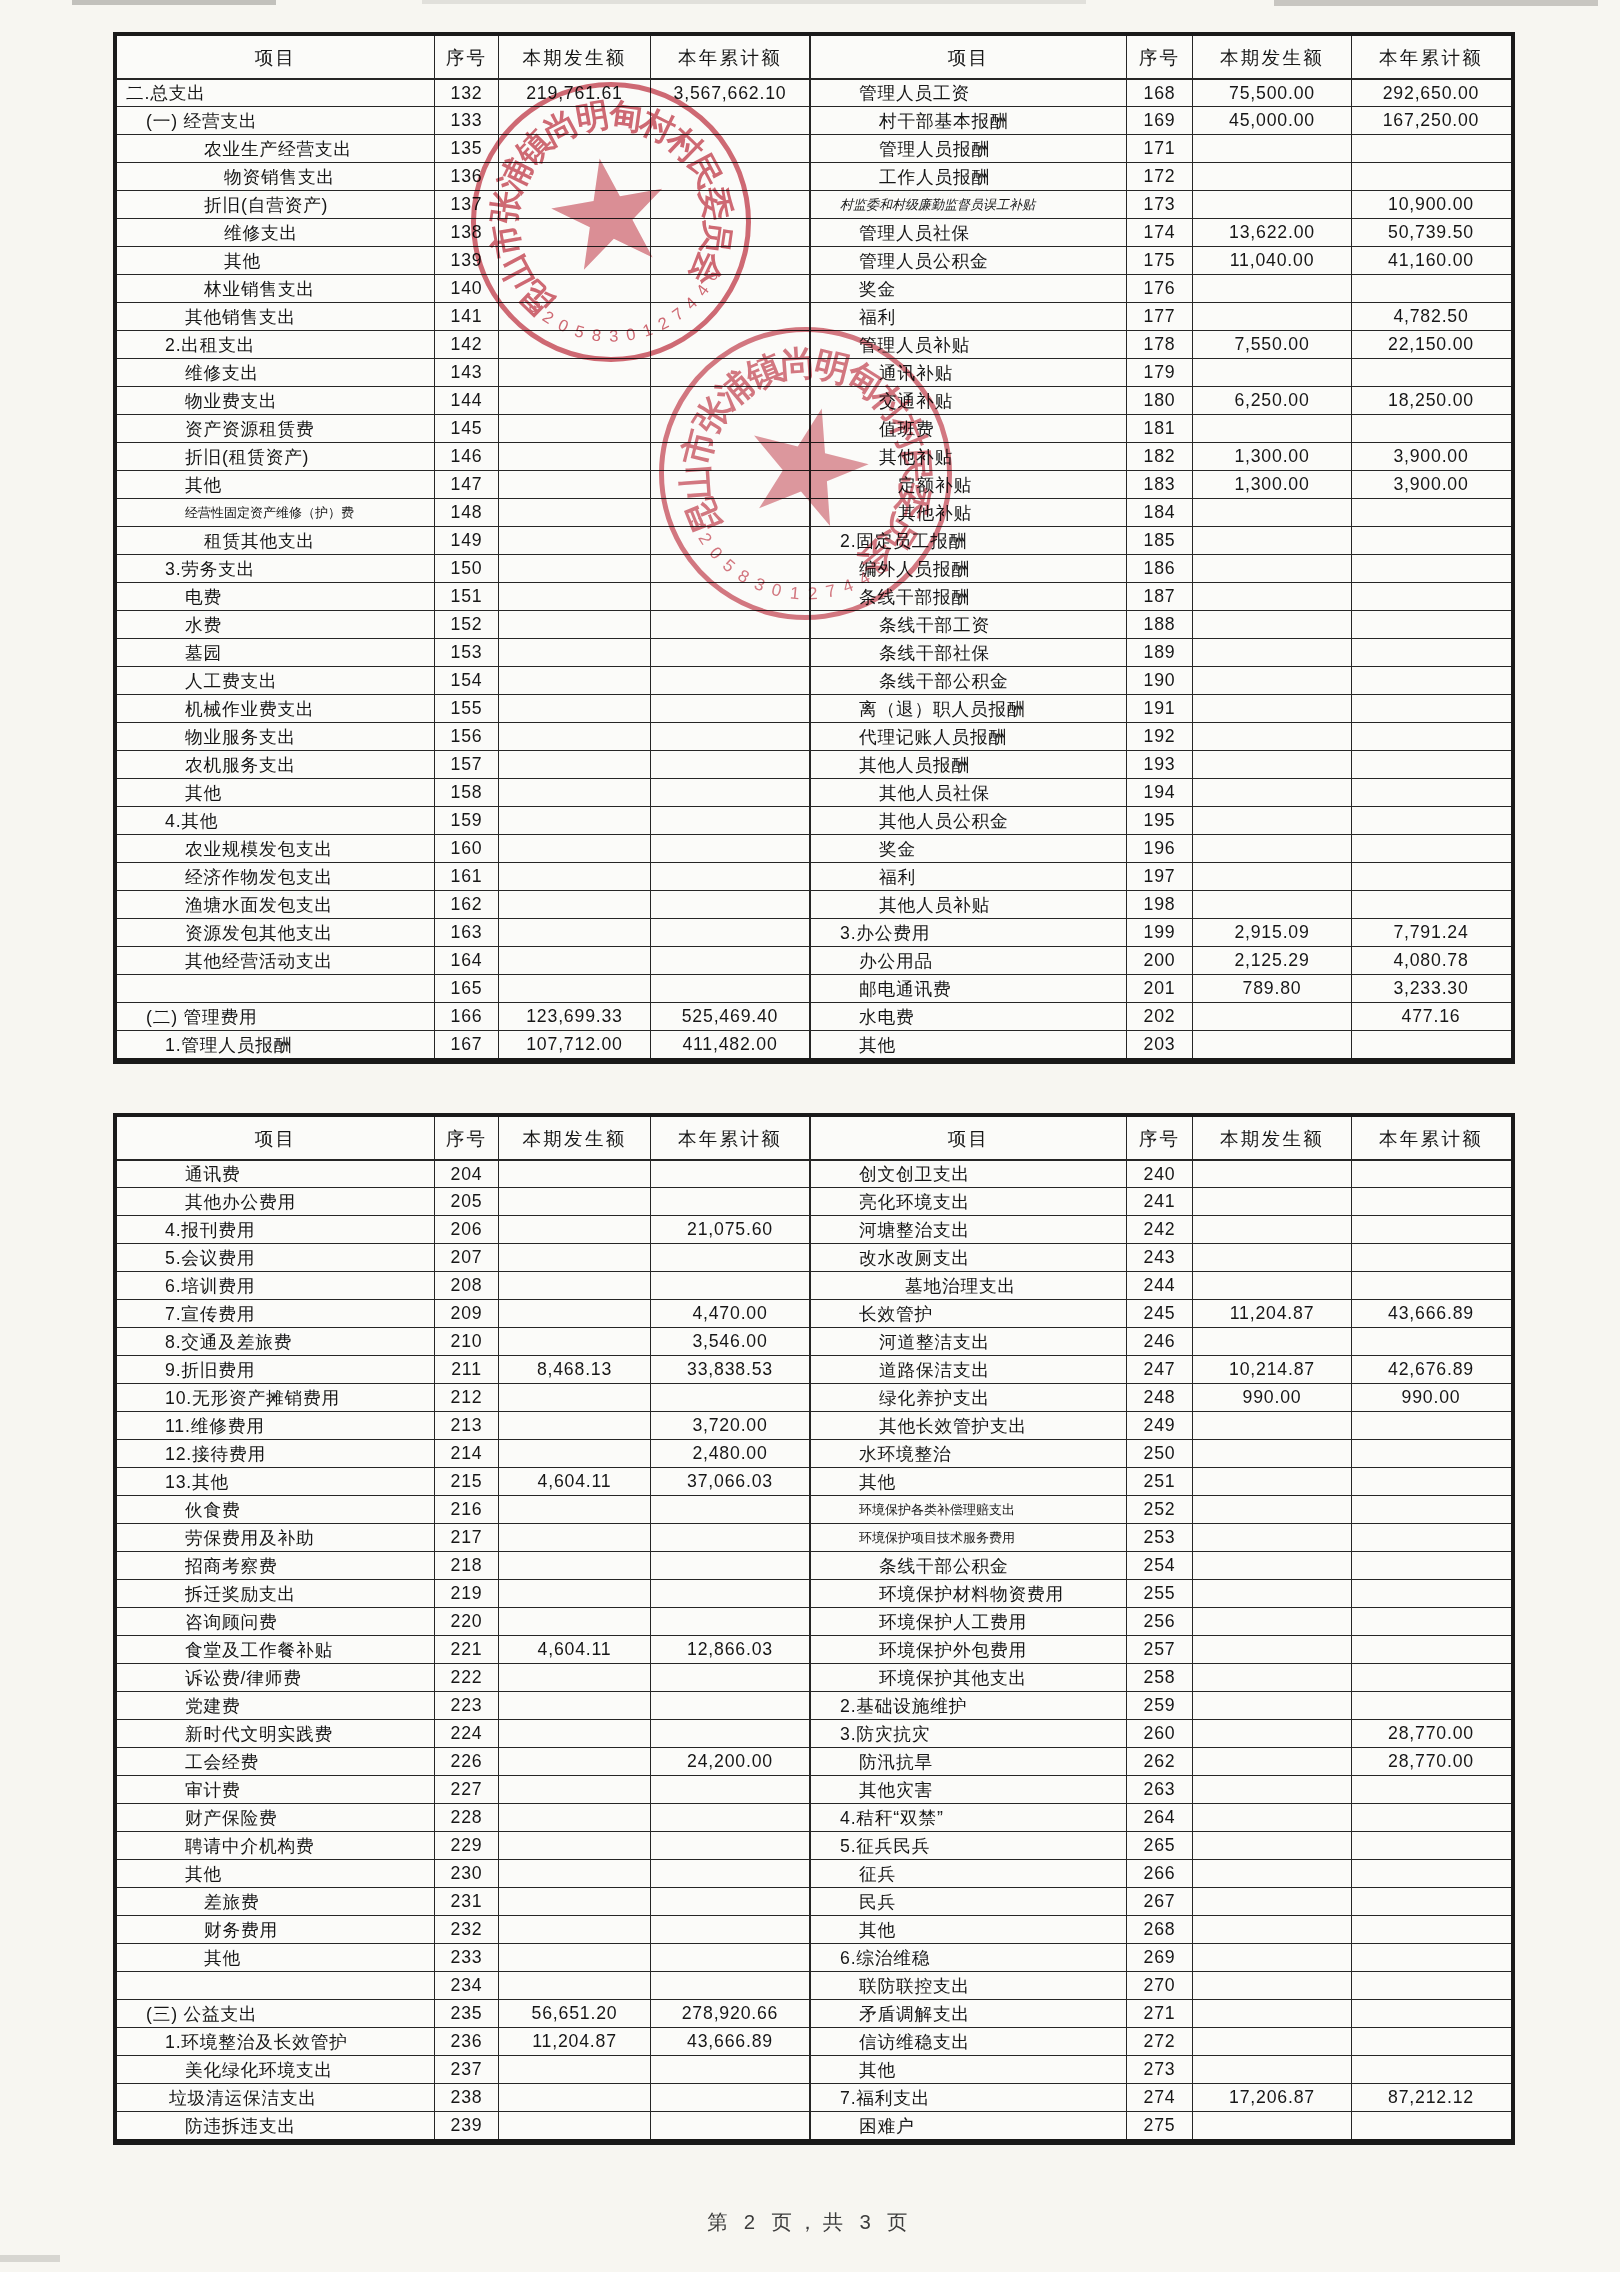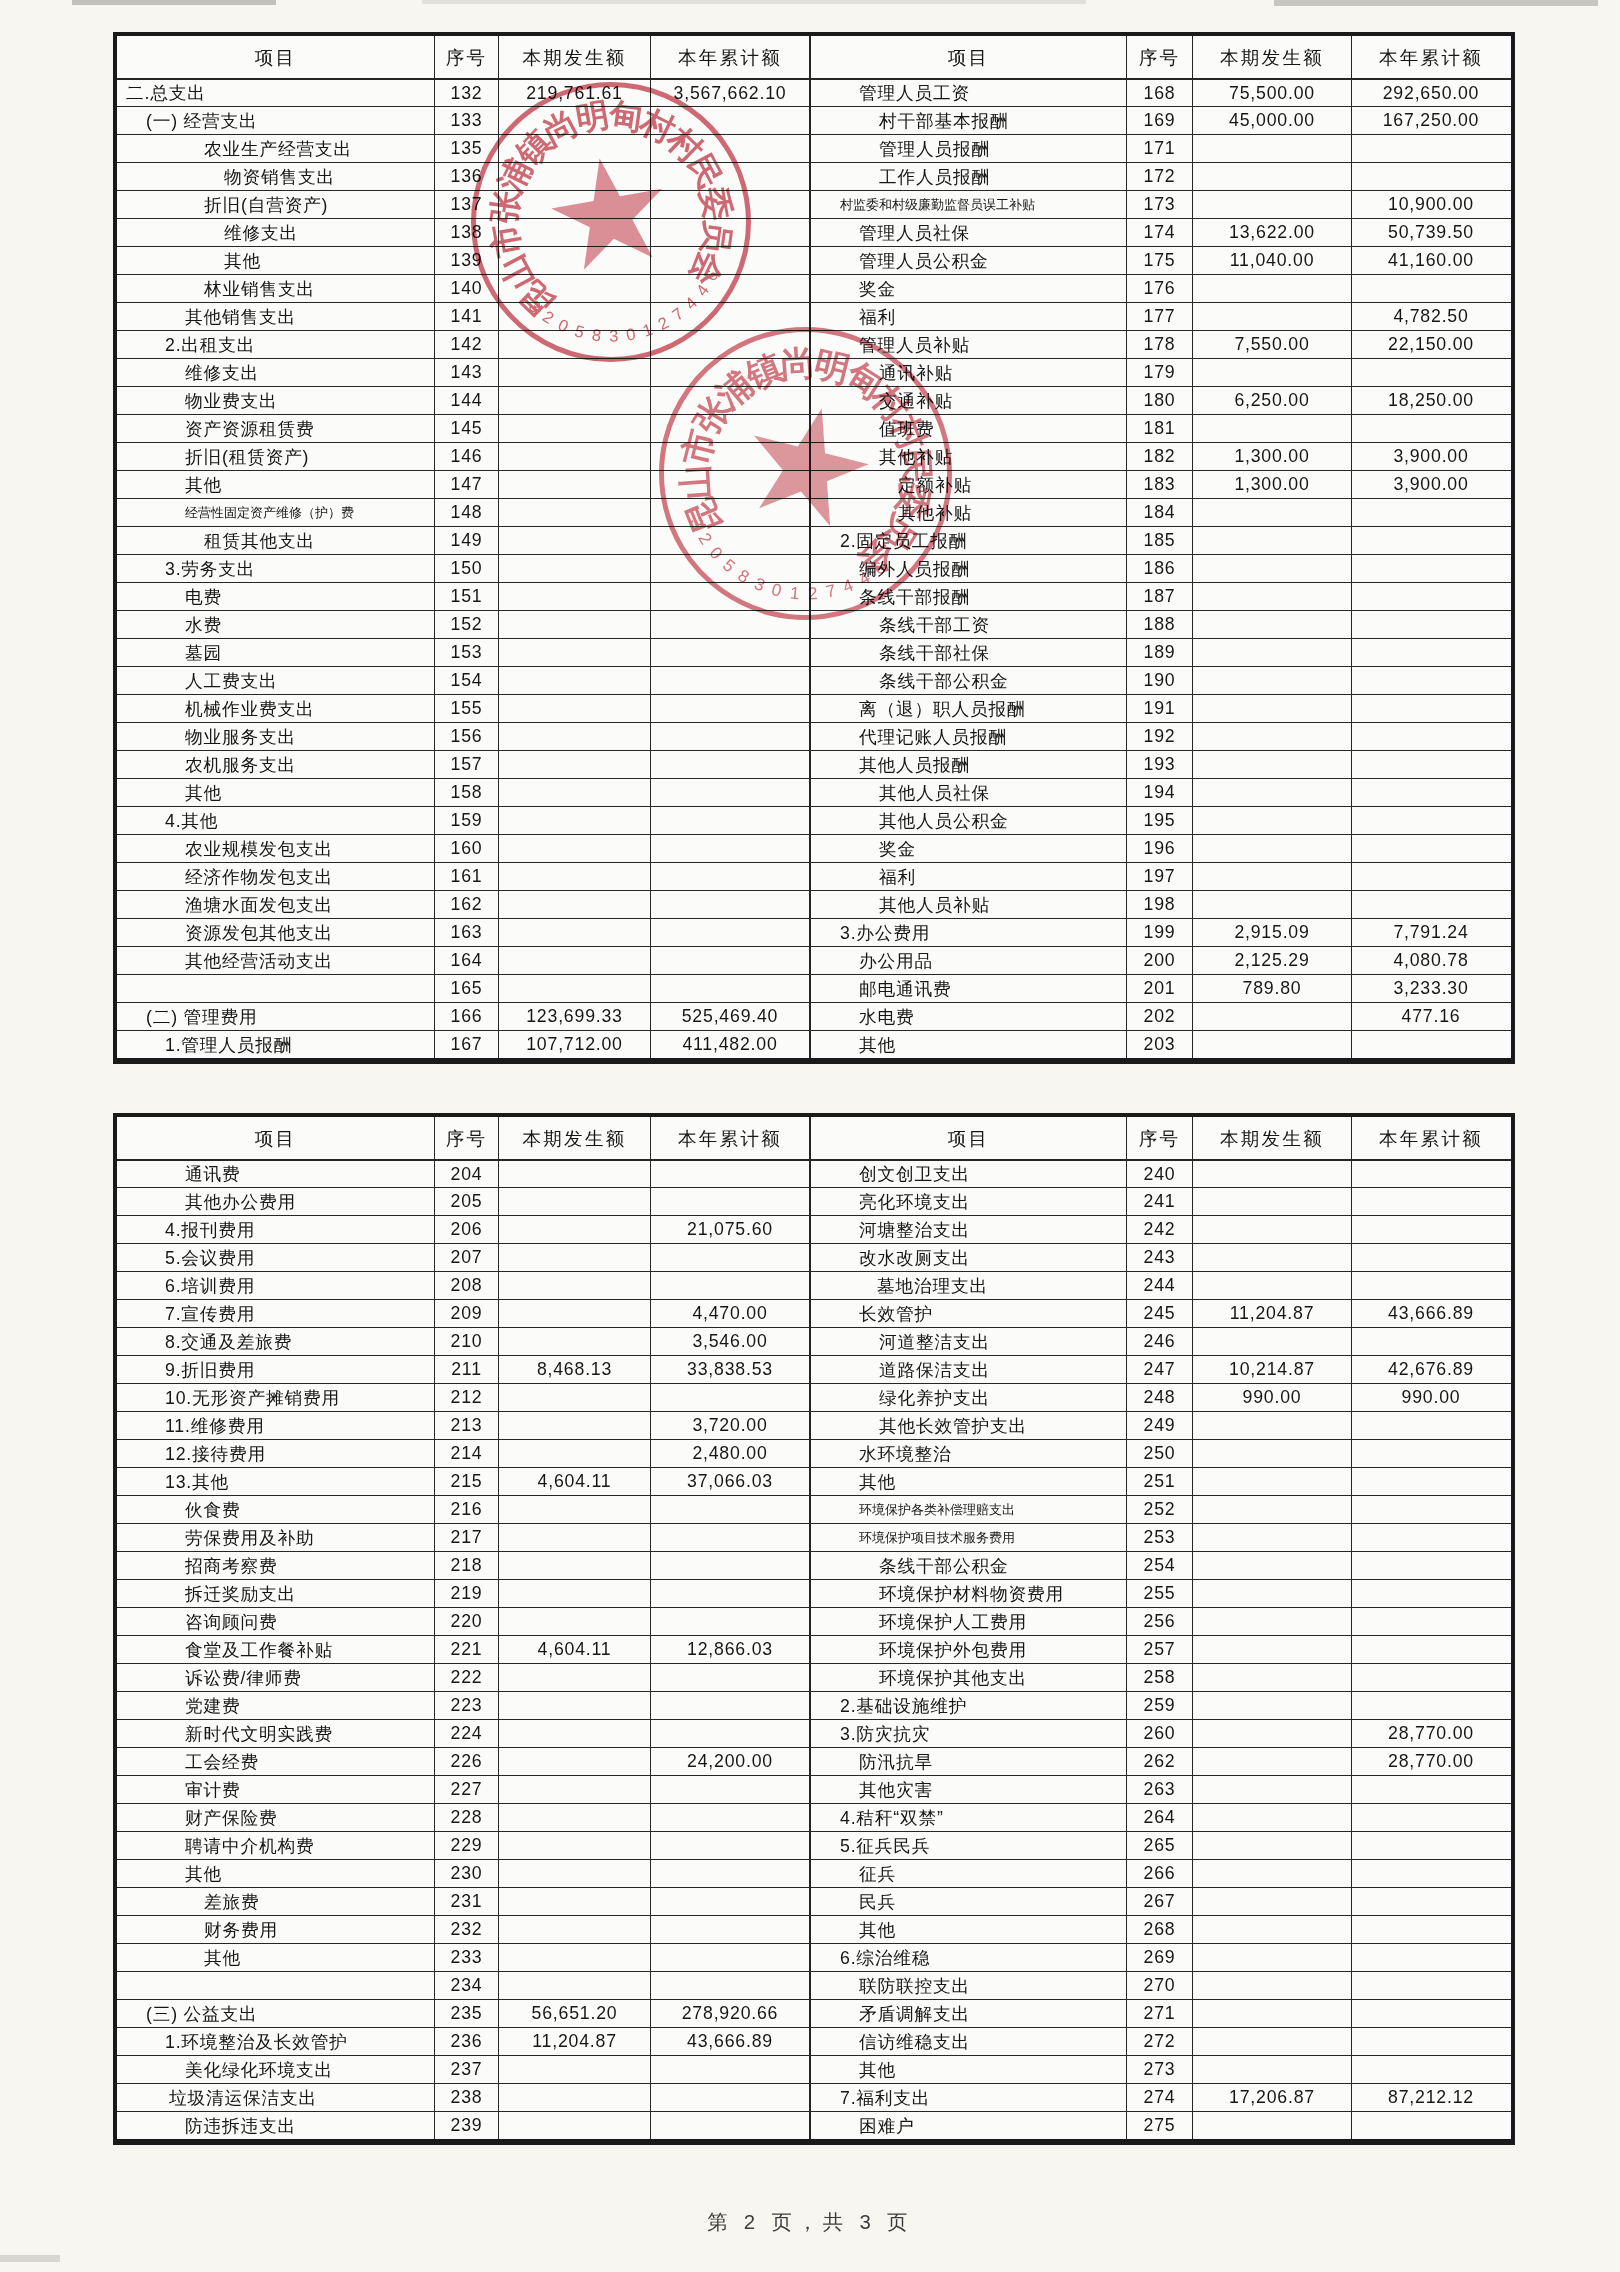--- a/index.html
+++ b/index.html
@@ -101,21 +101,21 @@
       <div class="td item" style="padding-left:68px;">工作人员报酬</div>
       <div class="td num">172</div>
       <div class="td num"></div>
       <div class="td num"></div>
     </div>
     <div class="tr">
       <div class="td item" style="padding-left:87px;">折旧(自营资产)</div>
       <div class="td num">137</div>
       <div class="td num"></div>
       <div class="td num"></div>
-      <div class="td item sm" style="padding-left:29px;">村监委和村级廉勤监督员误工补贴</div>
+      <div class="td item sm" style="padding-left:29px;font-style:italic;">村监委和村级廉勤监督员误工补贴</div>
       <div class="td num">173</div>
       <div class="td num"></div>
       <div class="td num">10,900.00</div>
     </div>
     <div class="tr">
       <div class="td item" style="padding-left:107px;">维修支出</div>
       <div class="td num">138</div>
       <div class="td num"></div>
       <div class="td num"></div>
       <div class="td item" style="padding-left:48px;">管理人员社保</div>
@@ -463,21 +463,21 @@
       <div class="td item" style="padding-left:48px;">改水改厕支出</div>
       <div class="td num">243</div>
       <div class="td num"></div>
       <div class="td num"></div>
     </div>
     <div class="tr">
       <div class="td item" style="padding-left:48px;">6.培训费用</div>
       <div class="td num">208</div>
       <div class="td num"></div>
       <div class="td num"></div>
-      <div class="td item" style="padding-left:66px;">墓地治理支出</div>
+      <div class="td item" style="padding-left:49px;margin-left:45px;">墓地治理支出</div>
       <div class="td num">244</div>
       <div class="td num"></div>
       <div class="td num"></div>
     </div>
     <div class="tr">
       <div class="td item" style="padding-left:48px;">7.宣传费用</div>
       <div class="td num">209</div>
       <div class="td num"></div>
       <div class="td num">4,470.00</div>
       <div class="td item" style="padding-left:48px;">长效管护</div>

